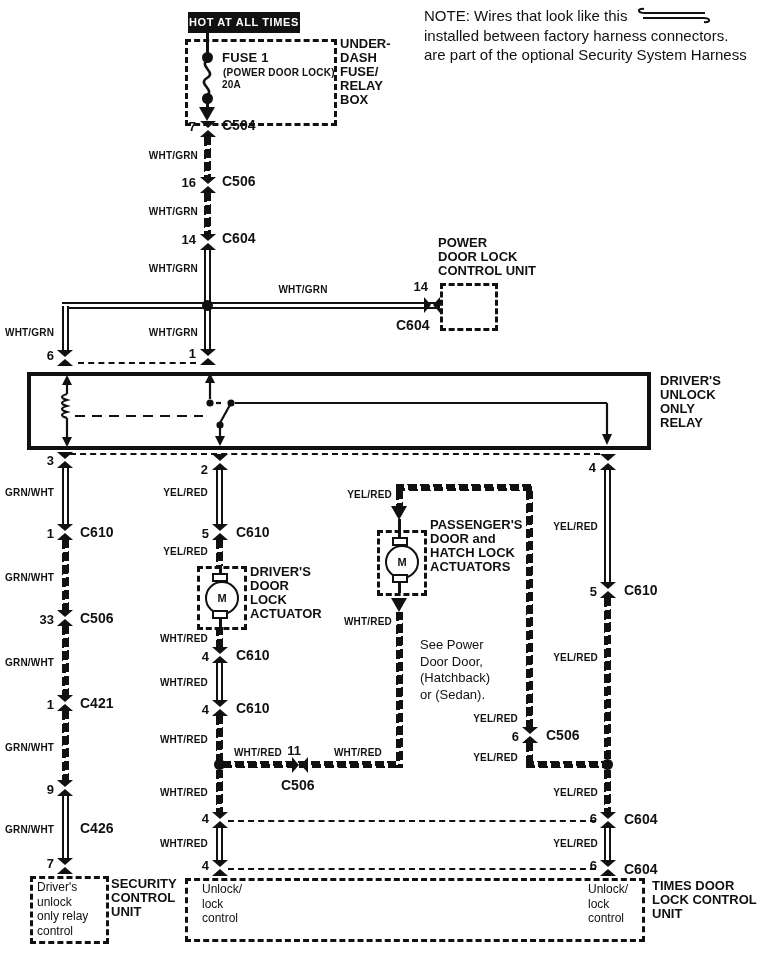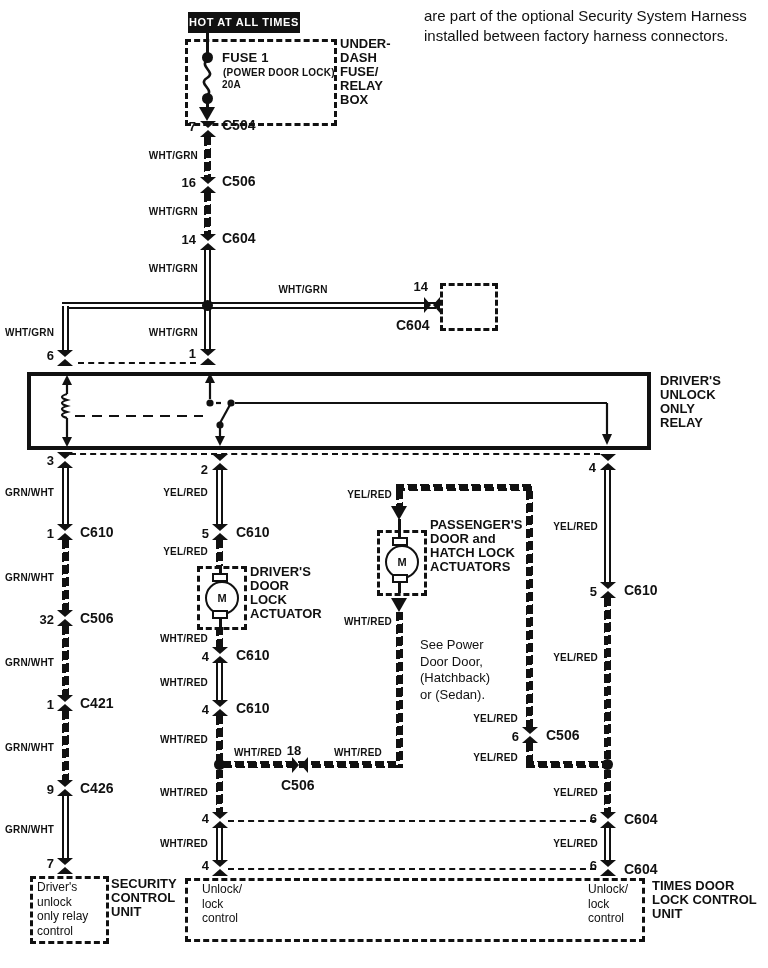--- a/index.html
+++ b/index.html
@@ -39,22 +39,29 @@
   svg{position:absolute;overflow:visible;}
 </style>
 </head>
 <body>
 
 <div class="diagram">
 
   <div class="banner">HOT AT ALL TIMES</div>
 
   <div class="note">
+    <div class="row1">
+      <span>NOTE: Wires that look like this</span>
+      <svg width="82" height="18" viewBox="0 0 82 18" style="position:static;">
+        <path d="M12 6 H72 M10 11 H70" stroke="#111" stroke-width="2" fill="none"></path>
+        <path d="M12 6 C4 6 4 1 11 2 M70 11 C78 11 78 16 71 15" stroke="#111" stroke-width="2" fill="none"></path>
+      </svg>
+    </div>
+    <div>installed between factory harness connectors.</div>
     <div>are part of the optional Security System Harness</div>
-    <div>installed between factory harness connectors.</div>
   </div>
 
   <div class="dbox" style="left:185px;top:39px;width:146px;height:81px;"></div>
   <div class="blabel" style="left:340px;top:37px;">UNDER-
 DASH
 FUSE/
 RELAY
 BOX</div>
   <div class="slv" style="left:206px;top:32px;height:22px;"></div>
   <div class="dot" style="left:202px;top:52px;"></div>
@@ -94,20 +101,23 @@
   <div class="wv" style="left:204px;top:308px;height:44px;"></div>
   <div class="dot" style="left:202px;top:300px;"></div>
   <div class="lbl" style="left:268px;top:284px;width:70px;text-align:center;">WHT/GRN</div>
   <div class="lbl" style="left:5px;top:327px;">WHT/GRN</div>
   <div class="lbl" style="left:138px;top:327px;width:60px;text-align:right;">WHT/GRN</div>
 
   <div class="pin" style="left:402px;top:279px;width:26px;">14</div>
   <div class="ch" style="left:424px;top:297px;"></div>
   <div class="cname" style="left:396px;top:317px;">C604</div>
   <div class="dbox" style="left:440px;top:283px;width:52px;height:42px;"></div>
+  <div class="blabel" style="left:438px;top:236px;">POWER
+DOOR LOCK
+CONTROL UNIT</div>
 
   <div class="dash-h" style="left:78px;top:362px;width:118px;"></div>
   <div class="cv" style="left:57px;top:350px;"></div>
   <div class="pin" style="left:36px;top:348px;width:18px;">6</div>
   <div class="cv" style="left:200px;top:349px;"></div>
   <div class="pin" style="left:180px;top:346px;width:16px;">1</div>
 
   <div class="relaybox"></div>
   <div class="blabel" style="left:660px;top:374px;">DRIVER'S
 UNLOCK
@@ -142,34 +152,34 @@
 
   <div class="wv" style="left:62px;top:468px;height:56px;"></div>
   <div class="lbl" style="left:5px;top:487px;">GRN/WHT</div>
   <div class="cv" style="left:57px;top:524px;"></div>
   <div class="pin" style="left:36px;top:526px;width:18px;">1</div>
   <div class="cname" style="left:80px;top:524px;">C610</div>
 
   <div class="hv" style="left:62px;top:540px;height:70px;"></div>
   <div class="lbl" style="left:5px;top:572px;">GRN/WHT</div>
   <div class="cv" style="left:57px;top:610px;"></div>
-  <div class="pin" style="left:28px;top:612px;width:26px;">32</div>
+  <div class="pin" style="left:28px;top:612px;width:26px;">33</div>
   <div class="cname" style="left:80px;top:610px;">C506</div>
 
   <div class="hv" style="left:62px;top:626px;height:69px;"></div>
   <div class="lbl" style="left:5px;top:657px;">GRN/WHT</div>
   <div class="cv" style="left:57px;top:695px;"></div>
   <div class="pin" style="left:36px;top:697px;width:18px;">1</div>
   <div class="cname" style="left:80px;top:695px;">C421</div>
 
   <div class="hv" style="left:62px;top:711px;height:69px;"></div>
   <div class="lbl" style="left:5px;top:742px;">GRN/WHT</div>
   <div class="cv" style="left:57px;top:780px;"></div>
   <div class="pin" style="left:36px;top:782px;width:18px;">9</div>
-  <div class="cname" style="left:80px;top:780px;">C426</div>
+  <div class="cname" style="left:80px;top:820px;">C426</div>
 
   <div class="wv" style="left:62px;top:796px;height:62px;"></div>
   <div class="lbl" style="left:5px;top:824px;">GRN/WHT</div>
   <div class="cv" style="left:57px;top:858px;"></div>
   <div class="pin" style="left:36px;top:856px;width:18px;">7</div>
 
   <div class="dbox" style="left:30px;top:876px;width:73px;height:62px;"></div>
   <div class="btext" style="left:37px;top:880px;">Driver's
 unlock
 only relay
@@ -209,21 +219,21 @@
   <div class="cv" style="left:212px;top:700px;"></div>
   <div class="pin" style="left:191px;top:702px;width:18px;">4</div>
   <div class="cname" style="left:236px;top:700px;">C610</div>
 
   <div class="hv" style="left:216px;top:716px;height:45px;"></div>
   <div class="lbl" style="left:150px;top:734px;width:58px;text-align:right;">WHT/RED</div>
   <div class="dot" style="left:214px;top:759px;"></div>
 
   <div class="hh" style="left:223px;top:761px;width:180px;"></div>
   <div class="lbl" style="left:228px;top:747px;width:60px;text-align:center;">WHT/RED</div>
-  <div class="pin" style="left:283px;top:743px;width:22px;text-align:center;">18</div>
+  <div class="pin" style="left:283px;top:743px;width:22px;text-align:center;">11</div>
   <div class="ch" style="left:292px;top:757px;"></div>
   <div class="cname" style="left:281px;top:777px;">C506</div>
   <div class="lbl" style="left:328px;top:747px;width:60px;text-align:center;">WHT/RED</div>
 
   <div class="hv" style="left:216px;top:770px;height:42px;"></div>
   <div class="lbl" style="left:150px;top:787px;width:58px;text-align:right;">WHT/RED</div>
   <div class="cv" style="left:212px;top:812px;"></div>
   <div class="pin" style="left:191px;top:811px;width:18px;">4</div>
   <div class="dash-h" style="left:228px;top:820px;width:368px;"></div>
 

